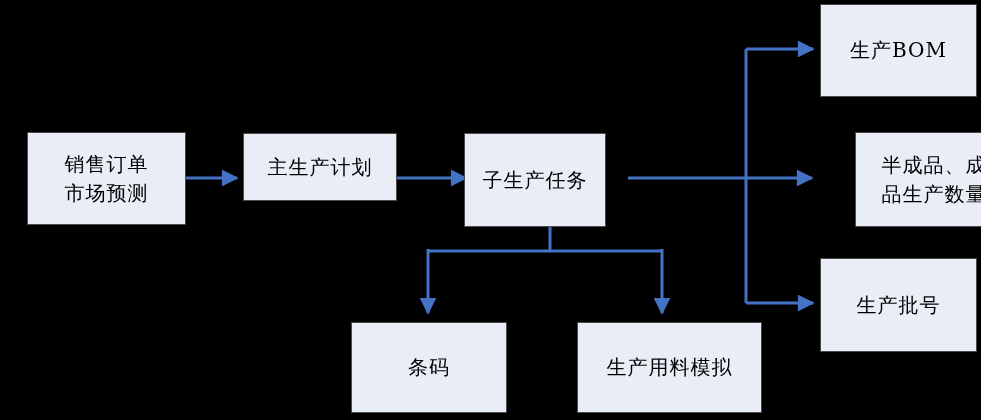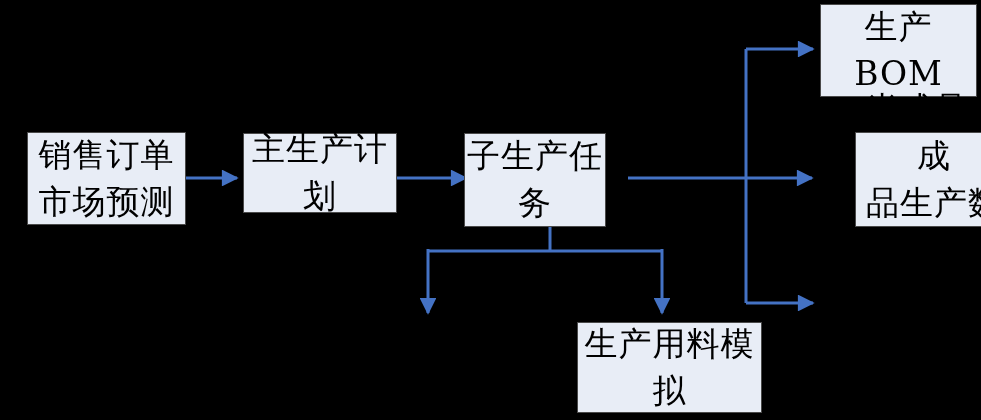--- a/index.html
+++ b/index.html
@@ -28,29 +28,28 @@
     position: absolute;
     background: var(--node-fill);
     border: 1.5px solid var(--node-border);
     display: flex;
     align-items: center;
     justify-content: center;
     box-sizing: border-box;
   }
   .node .label {
     color: var(--text);
-    font-size: 33px;
+    font-size: 20px;
     line-height: 1.42;
-    text-align: center;
     white-space: pre-line;
     letter-spacing: 1px;
   }
   
   #n-sales       { left: 3px;   top: 132px; width: 159px; height: 93px; margin-left: 24px; }
-  #n-master      { left: 243px; top: 133px; width: 154px; height: 80px; }
+  #n-master      { left: 243px; top: 133px; width: 154px; height: 68px; }
   #n-subtask     { left: 464px; top: 133px; width: 142px; height: 94px; }
   #n-bom         { left: 820px; top: 4px;   width: 157px; height: 93px; }
   #n-qty         { left: 819px; top: 132px; width: 158px; height: 95px; margin-left: 36px; }
   #n-batch       { left: 820px; top: 258px; width: 157px; height: 94px; }
   #n-barcode     { left: 351px; top: 322px; width: 156px; height: 91px; }
   #n-simulation  { left: 577px; top: 322px; width: 185px; height: 91px; }
 </style>
 </head>
 <body>
 
@@ -92,17 +91,23 @@
   <div class="node" id="n-subtask">
     <span class="label">子生产任务</span>
   </div>
   <div class="node" id="n-bom">
     <span class="label">生产BOM</span>
   </div>
   <div class="node" id="n-qty">
     <span class="label">半成品、成
 品生产数量</span>
   </div>
+  <div class="node" id="n-batch">
+    <span class="label">生产批号</span>
+  </div>
+  <div class="node" id="n-barcode">
+    <span class="label">条码</span>
+  </div>
   <div class="node" id="n-simulation">
     <span class="label">生产用料模拟</span>
   </div>
 
 </div>
 
 </body></html>

